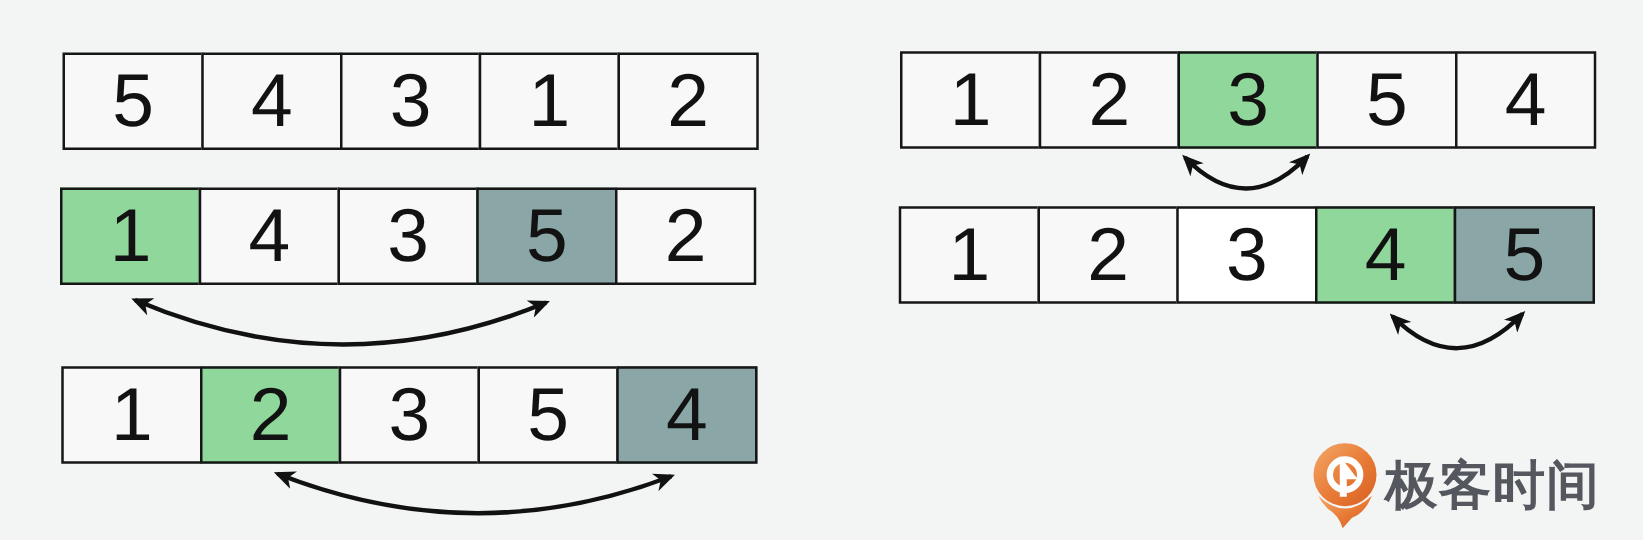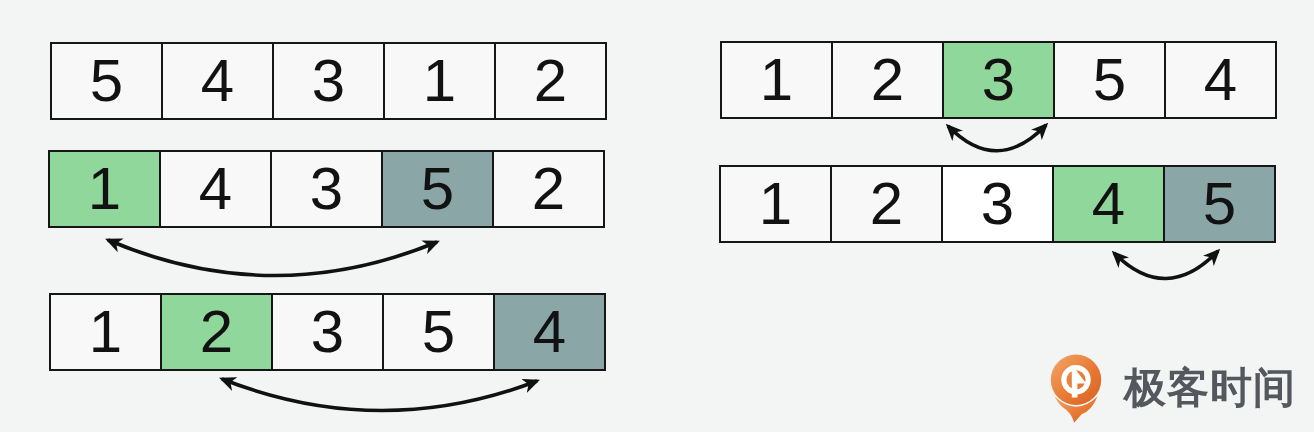--- a/index.html
+++ b/index.html
@@ -39,21 +39,21 @@
 
   #arrow-layer{
     position:absolute;left:0;top:0;width:1314px;height:432px;
     pointer-events:none;
   }
 
   .logo{
     position:absolute;
     left:1048px;top:352px;
     display:flex;align-items:center;
-    gap:20px;
+    gap:4px;
   }
   .logo-icon{width:56px;height:76px;}
   .logo-text{
     font-size:42px;
     font-weight:600;
     color:#54575d;
     letter-spacing:1px;
     line-height:76px;
     margin-top:-4px;
   }

